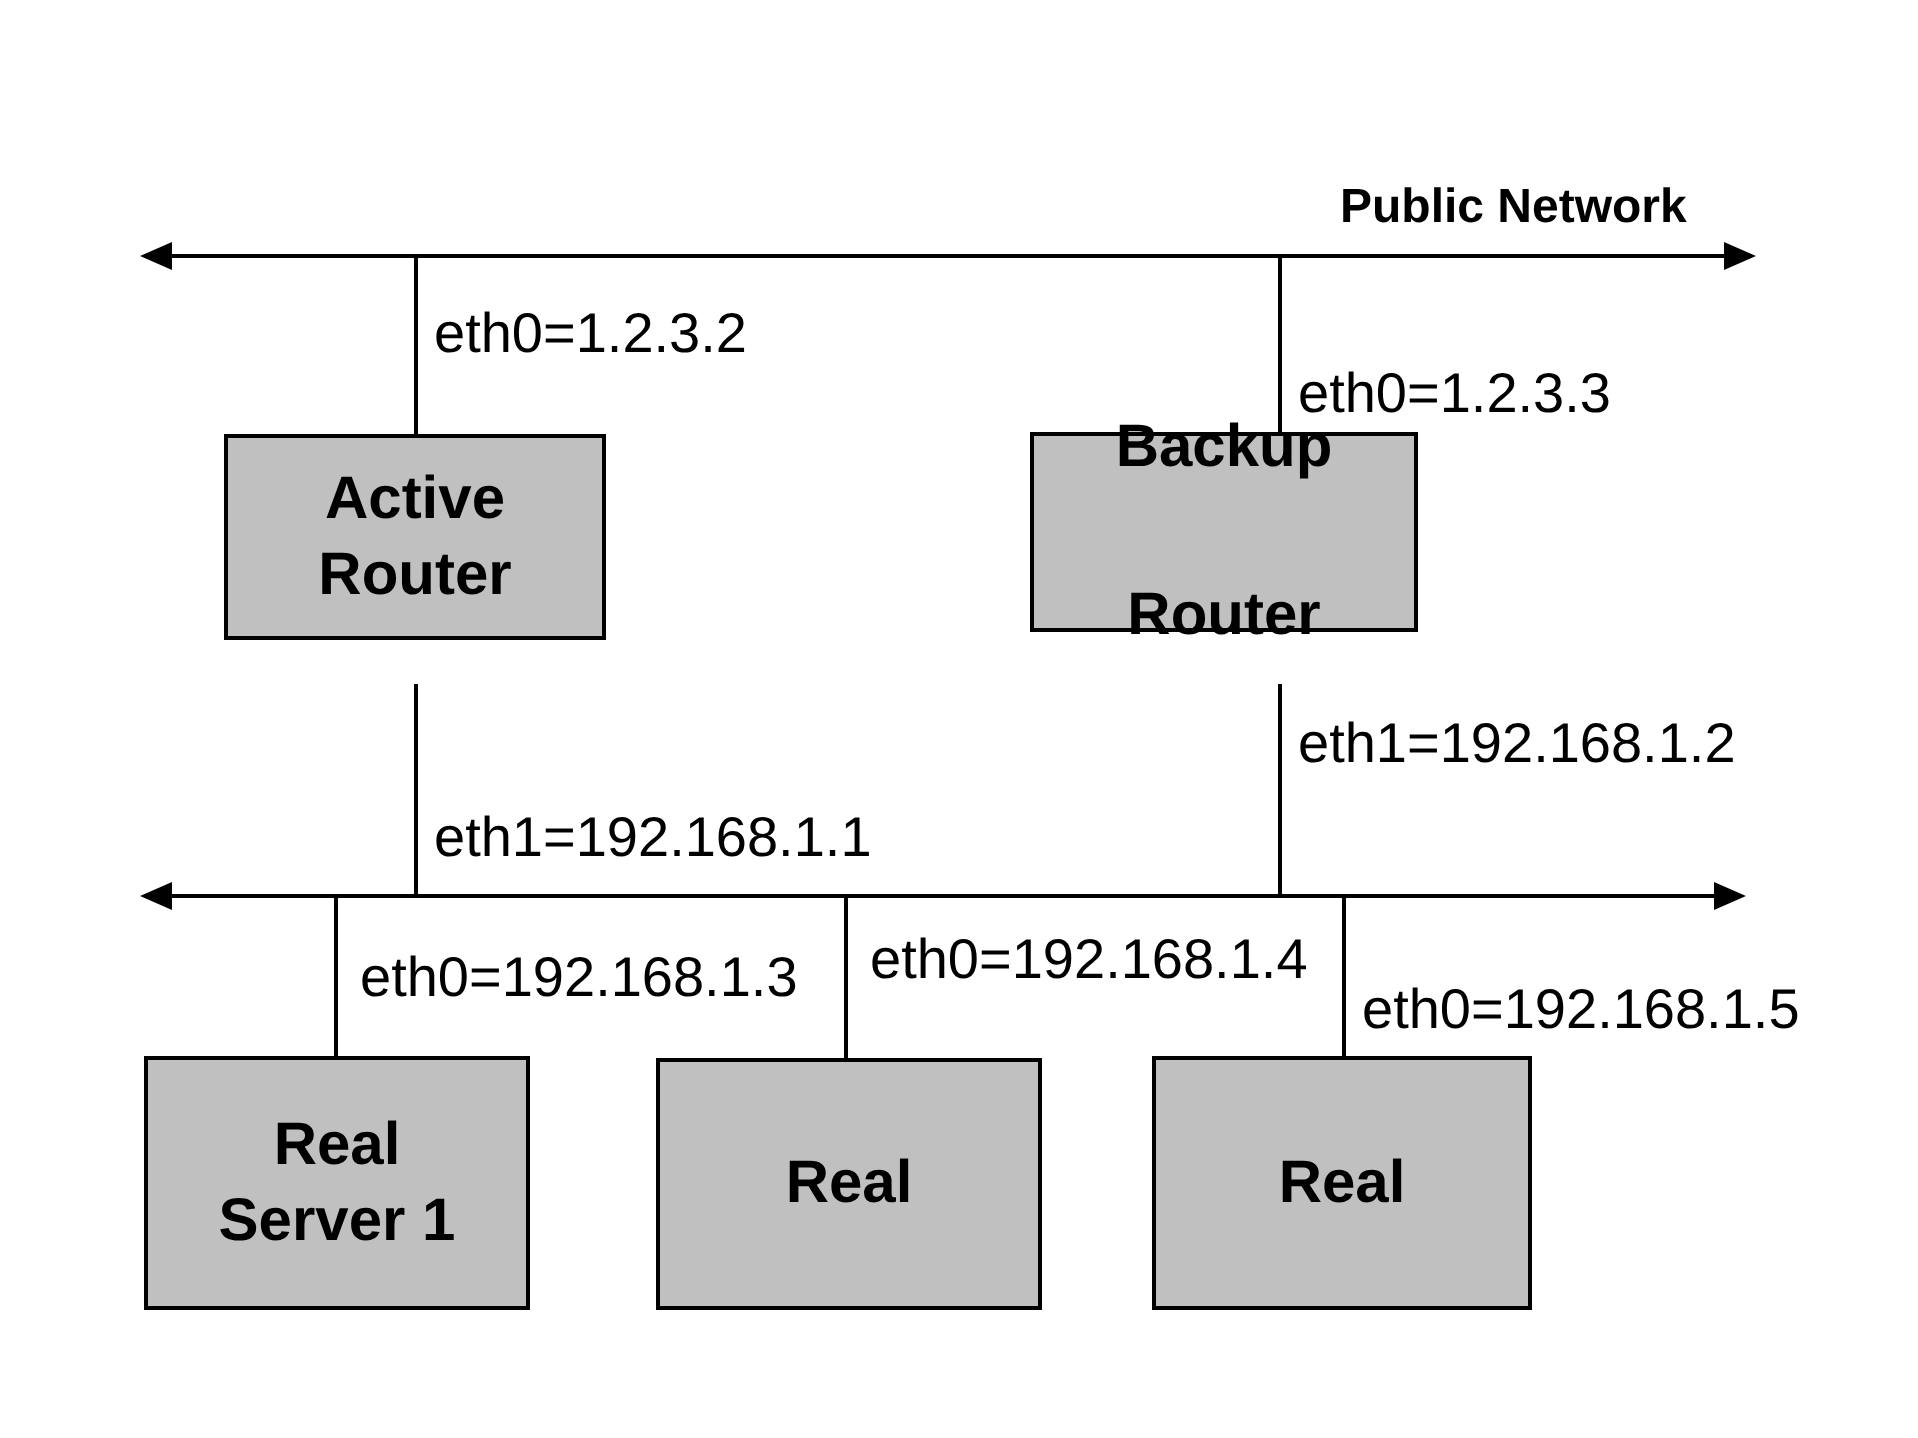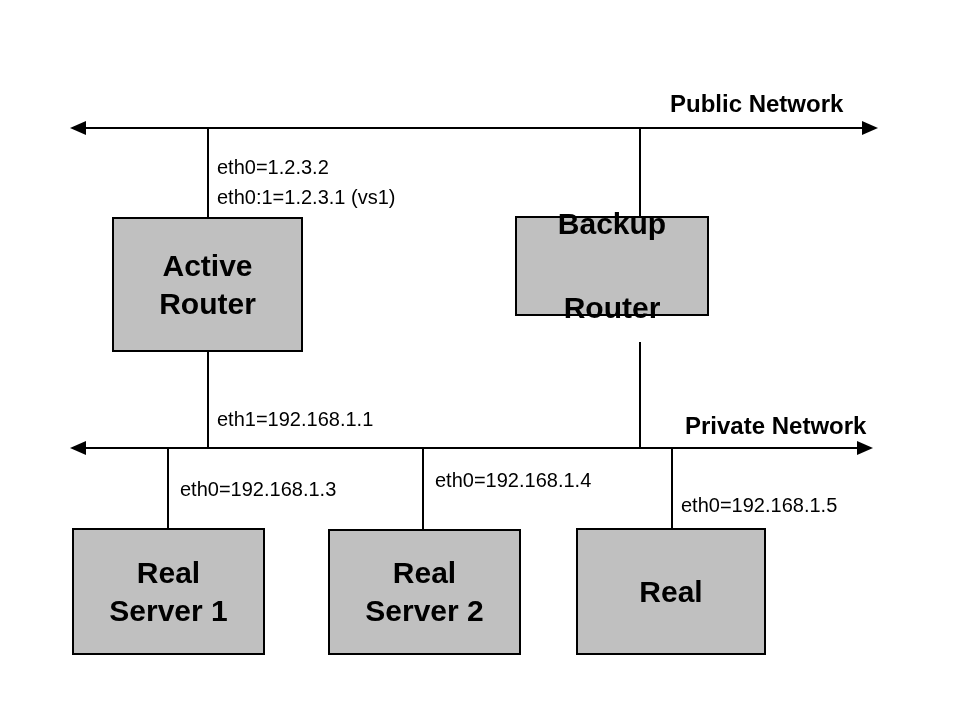--- a/index.html
+++ b/index.html
@@ -49,21 +49,21 @@
     justify-content: center;
     text-align: center;
     font-weight: bold;
     font-size: 30px;
     line-height: 38px;
     white-space: nowrap;
   }
   
   .iface {
     position: absolute;
-    font-size: 20px;
+    font-size: 28px;
     line-height: 30px;
     white-space: nowrap;
   }
   .iface span { display: block; }
   
   .netlabel {
     position: absolute;
     font-size: 24px;
     line-height: 28px;
     font-weight: bold;
@@ -73,73 +73,76 @@
 </head>
 <body>
 
 <div id="diagram">
 
   <div class="netlabel" style="left:670px; top:90px;">Public Network</div>
   <div class="hline" style="left:74px; top:127px; width:792px;"></div>
   <div class="arrow left" style="left:70px; top:121px;"></div>
   <div class="arrow right" style="left:862px; top:121px;"></div>
 
-  <div class="netlabel" style="left:685px; top:412px;">Private Network</div>
   <div class="hline" style="left:74px; top:447px; width:787px;"></div>
   <div class="arrow left" style="left:70px; top:441px;"></div>
   <div class="arrow right" style="left:857px; top:441px;"></div>
 
   <div class="vline" style="left:207px; top:129px; height:88px;"></div>
   <div class="vline" style="left:639px; top:129px; height:87px;"></div>
   <div class="vline" style="left:207px; top:342px; height:105px;"></div>
   <div class="vline" style="left:639px; top:342px; height:105px;"></div>
   <div class="vline" style="left:167px; top:449px; height:79px;"></div>
   <div class="vline" style="left:422px; top:449px; height:80px;"></div>
   <div class="vline" style="left:671px; top:449px; height:79px;"></div>
 
   <div class="iface" style="left:217px; top:152px;">
     <span>eth0=1.2.3.2</span>
-    <span>eth0:1=1.2.3.1 (vs1)</span>
   </div>
 
+  <div class="iface" style="left:649px; top:182px;">
+    <span>eth0=1.2.3.3</span>
+  </div>
 
   <div class="iface" style="left:217px; top:357px;margin-top:47px;">
     <span>eth1=192.168.1.1</span>
   </div>
 
+  <div class="iface" style="left:649px; top:357px;">
+    <span>eth1=192.168.1.2</span>
+  </div>
 
   <div class="iface" style="left:180px; top:474px;">
     <span>eth0=192.168.1.3</span>
   </div>
 
   <div class="iface" style="left:435px; top:465px;">
     <span>eth0=192.168.1.4</span>
   </div>
 
   <div class="iface" style="left:681px; top:490px;">
     <span>eth0=192.168.1.5</span>
   </div>
 
-  <div class="box" style="left:112px; top:217px; width:191px; height:135px;">
+  <div class="box" style="left:112px; top:217px; width:191px; height:103px;">
     <span>Active</span>
     <span>Router</span>
   </div>
 
   <div class="box" style="left:515px; top:216px; width:194px; height:100px;gap:46px;">
     <span>Backup</span>
     <span>Router</span>
   </div>
 
   <div class="box" style="left:72px; top:528px; width:193px; height:127px;">
     <span>Real</span>
     <span>Server 1</span>
   </div>
 
   <div class="box" style="left:328px; top:529px; width:193px; height:126px;">
     <span>Real</span>
-    <span>Server 2</span>
   </div>
 
   <div class="box" style="left:576px; top:528px; width:190px; height:127px;">
     <span>Real</span>
   </div>
 
 </div>
 
 </body></html>

